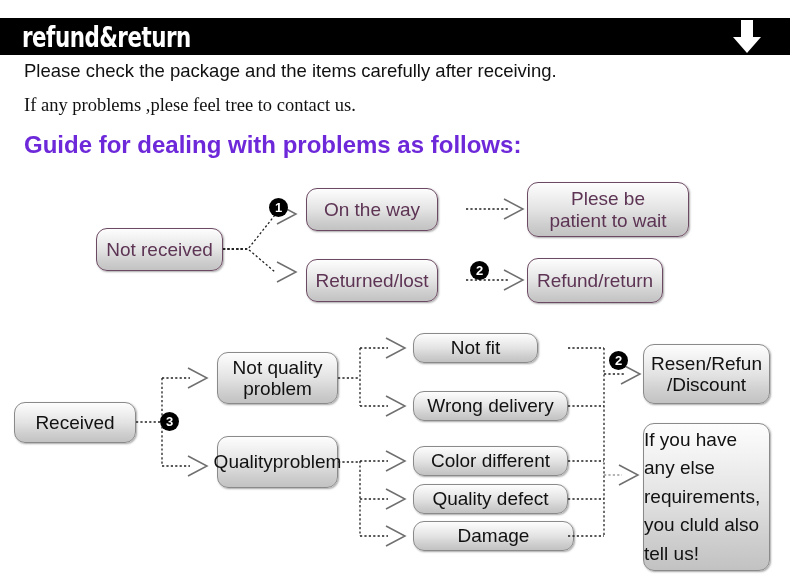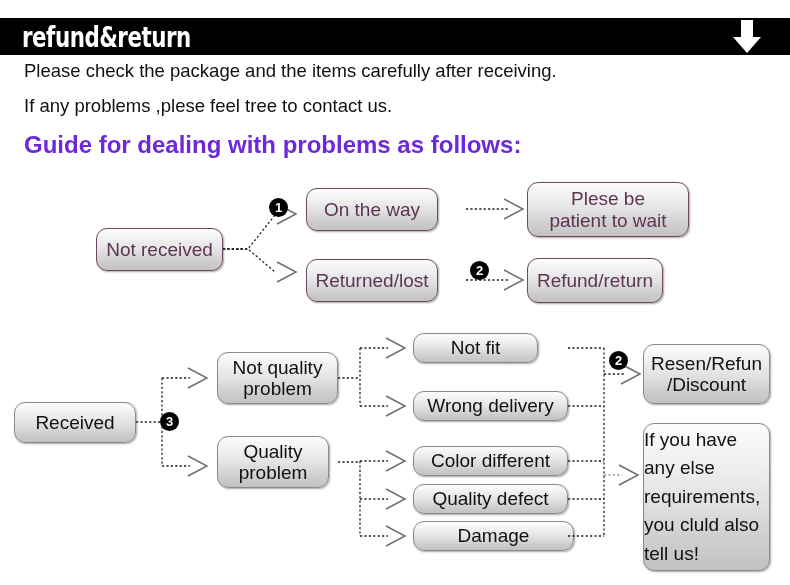--- a/index.html
+++ b/index.html
@@ -34,21 +34,21 @@
   }
 
   
   .intro{
     position:absolute;left:24px;
     color:#111;
     font-size:18.5px;
     white-space:nowrap;
   }
   .intro.l1{top:60px;}
-  .intro.l2{top:95px;}
+  .intro.l2{top:95px;font-family:Liberation Serif, serif;}
   .guide-heading{
     position:absolute;left:24px;top:131px;
     color:#6d28d9;
     font-size:24px;
     font-weight:bold;
     white-space:nowrap;
   }
 
   
   .fbox{
@@ -174,21 +174,21 @@
   <div class="badge" style="left:269px;top:198px;">1</div>
   <div class="badge" style="left:470px;top:261px;">2</div>
 
   <div class="fbox plain" style="left:14px;top:402px;width:122px;height:41px;">Received</div>
 
   <div class="fbox plain" style="left:217px;top:352px;width:121px;height:52px;flex-direction:column;">
     <span>Not quality</span>
     <span>problem</span>
   </div>
 
-  <div class="fbox plain" style="left:217px;top:436px;width:112px;height:52px;flex-direction:column;">
+  <div class="fbox plain" style="left:217px;top:436px;width:121px;height:52px;flex-direction:row;">
     <span>Quality</span>
     <span>problem</span>
   </div>
 
   <div class="fbox plain" style="left:413px;top:333px;width:125px;height:30px;">Not fit</div>
 
   <div class="fbox plain" style="left:413px;top:391px;width:155px;height:30px;">Wrong delivery</div>
 
   <div class="fbox plain" style="left:413px;top:446px;width:155px;height:30px;">Color different</div>
 

